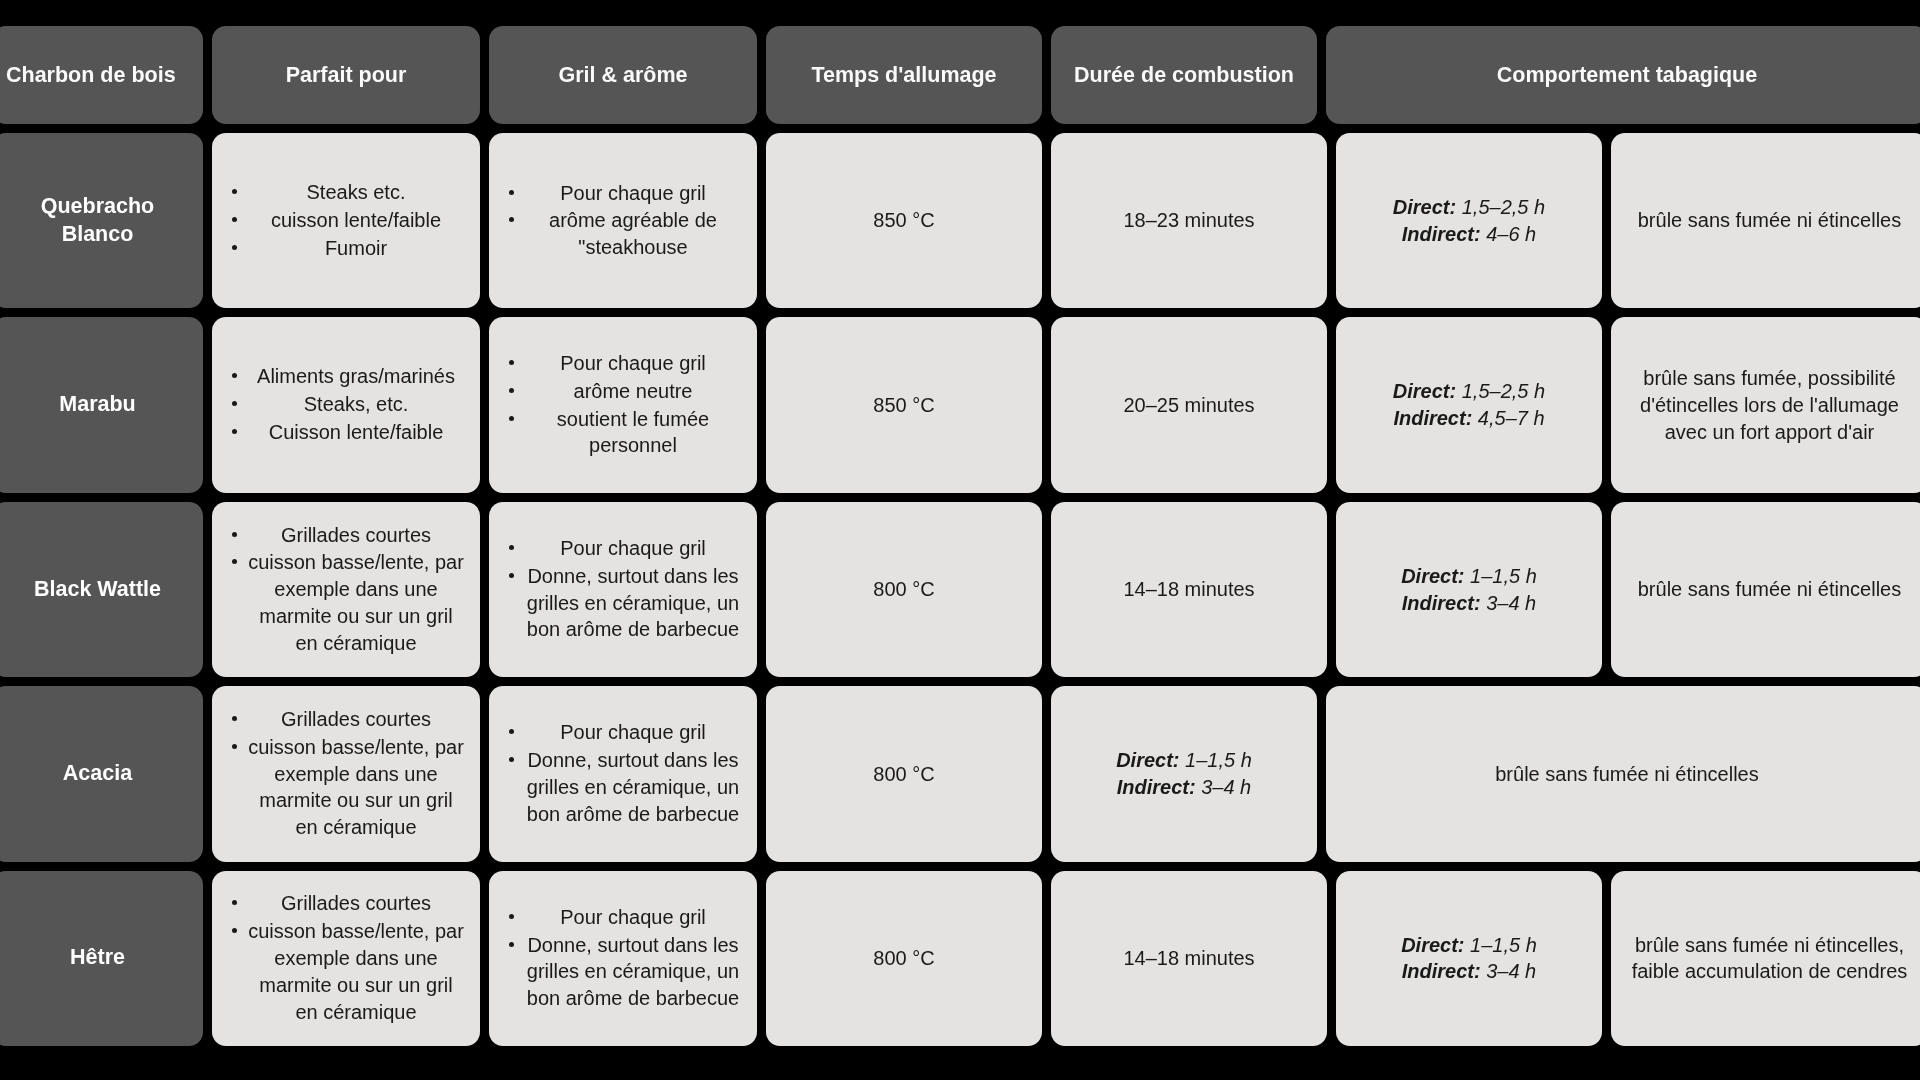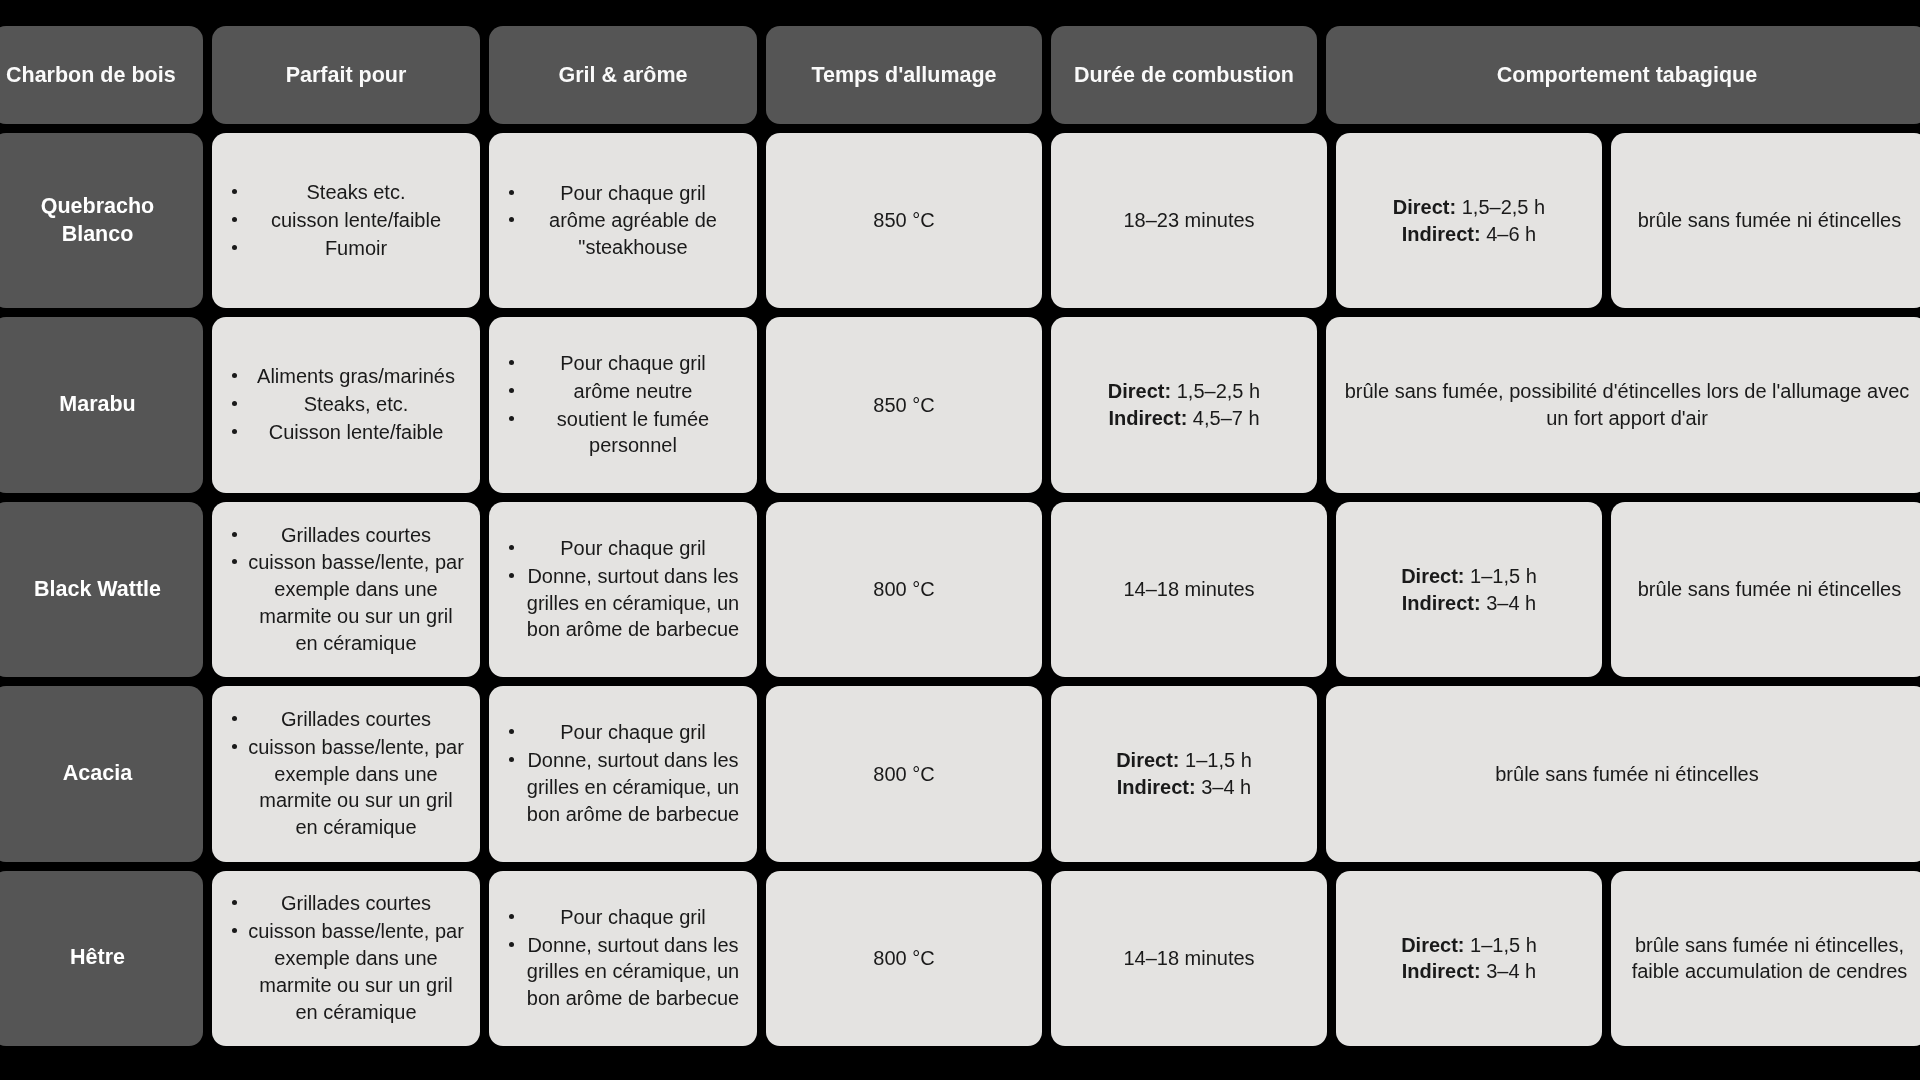--- a/index.html
+++ b/index.html
@@ -88,21 +88,21 @@
   .data.bullets li::before {
     content: "";
     position: absolute;
     left: 4px;
     top: 10px;
     width: 5px;
     height: 5px;
     border-radius: 50%;
     background: #1A1A1A;
   }
-  .dur-line { display: block; white-space: nowrap; }
+  .dur-line { display: block; white-space: nowrap; font-style: italic; }
   .dur-line b { font-weight: bold; }
   .center-text { width: 100%; }
 </style>
 </head>
 <body>
 
 <div class="table">
 
   <div class="row header-row">
     <div class="cell head c0">Charbon de bois</div>
@@ -157,20 +157,23 @@
     <div class="cell data bullets c2">
         <ul>
           <li>Pour chaque gril</li>
           <li>arôme neutre</li>
           <li>soutient le fumée personnel</li>
         </ul>
       </div>
     <div class="cell data c3">
         <span class="center-text">850 °C</span>
       </div>
+    <div class="cell data c4">
+        <span class="center-text">20–25 minutes</span>
+      </div>
     <div class="cell data c5">
         <span class="center-text">
           <span class="dur-line"><b>Direct:</b> 1,5–2,5 h</span>
           <span class="dur-line"><b>Indirect:</b> 4,5–7 h</span>
         </span>
       </div>
     <div class="cell data c6">
         <span class="center-text">brûle sans fumée, possibilité d'étincelles lors de l'allumage avec un fort apport d'air</span>
       </div>
   </div>

